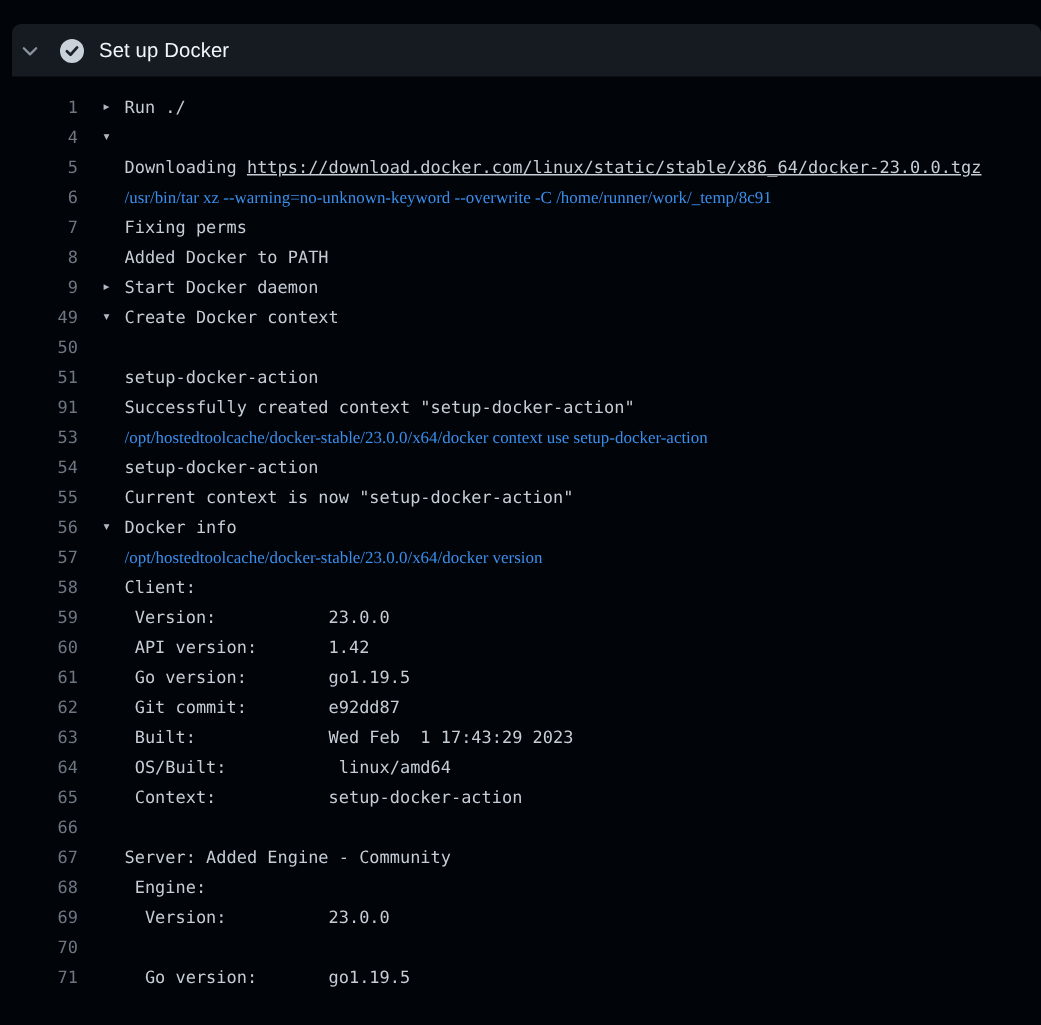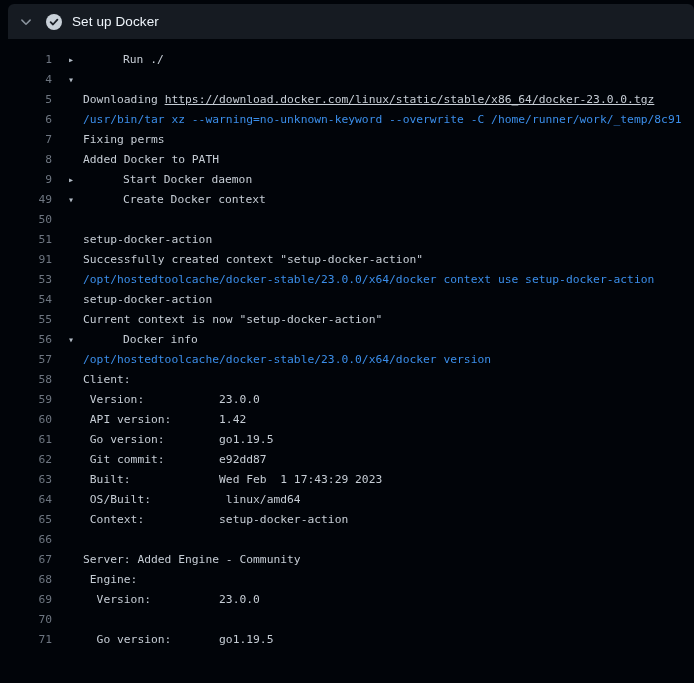--- a/index.html
+++ b/index.html
@@ -7,26 +7,26 @@
     --text:#c6cdd5; --line-number:#6e7681; --command:#3b8eea; --link:#c6cdd5;
     --icon-circle:#c9d1d9; --icon-check:#1c2128; --chevron:#8b949e; --arrow:#b1bac4;
   }
   *{margin:0;padding:0;box-sizing:border-box;}
   html,body{width:694px;height:683px;overflow:hidden;}
   body{
     background:var(--page-bg);
     font-family:"Liberation Sans","DejaVu Sans",sans-serif;
   }
   .step-header{
-    margin:4px 0 0 8px;
+    margin:16px 0 0 8px;
     width:686px;height:35px;
     background:var(--header-bg);
     border-radius:6px 6px 0 0;
     display:flex;align-items:center;
-    padding-left:11px;
+    padding-left:5px;
     cursor:pointer;
   }
   .chev{width:14px;height:14px;display:flex;align-items:center;justify-content:center;}
   .status{margin-left:13px;width:16px;height:16px;}
   .step-title{
     margin-left:10px;
     color:var(--header-title);
     font-size:13.5px;font-weight:500;
     letter-spacing:.1px;
   }
@@ -40,23 +40,23 @@
     flex:none;width:52px;text-align:right;
     color:var(--line-number);
     cursor:pointer;
   }
   .arrow{
     flex:none;width:31px;padding-left:16px;
     color:var(--arrow);font-size:10px;
     user-select:none;
   }
   .content{flex:1;color:var(--text);overflow:hidden;white-space:pre;}
-  .content .cmd{color:var(--command);}
+  .content .cmd{color:var(--command);font-family:Liberation Serif, serif;}
   .content .link{color:var(--link);text-decoration:underline;cursor:pointer;}
-  .content.group-title{cursor:pointer;margin-left:40px;}
+  .content.group-title{cursor:pointer;}
 </style>
 </head>
 <body>
 
 <div class="step-header">
   <span class="chev">
     <svg width="12" height="12" viewBox="0 0 16 16">
       <path d="M2.5 5.5 L8 11 L13.5 5.5" fill="none" stroke="var(--chevron)" stroke-width="2" stroke-linecap="round" stroke-linejoin="round"></path>
     </svg>
   </span>

